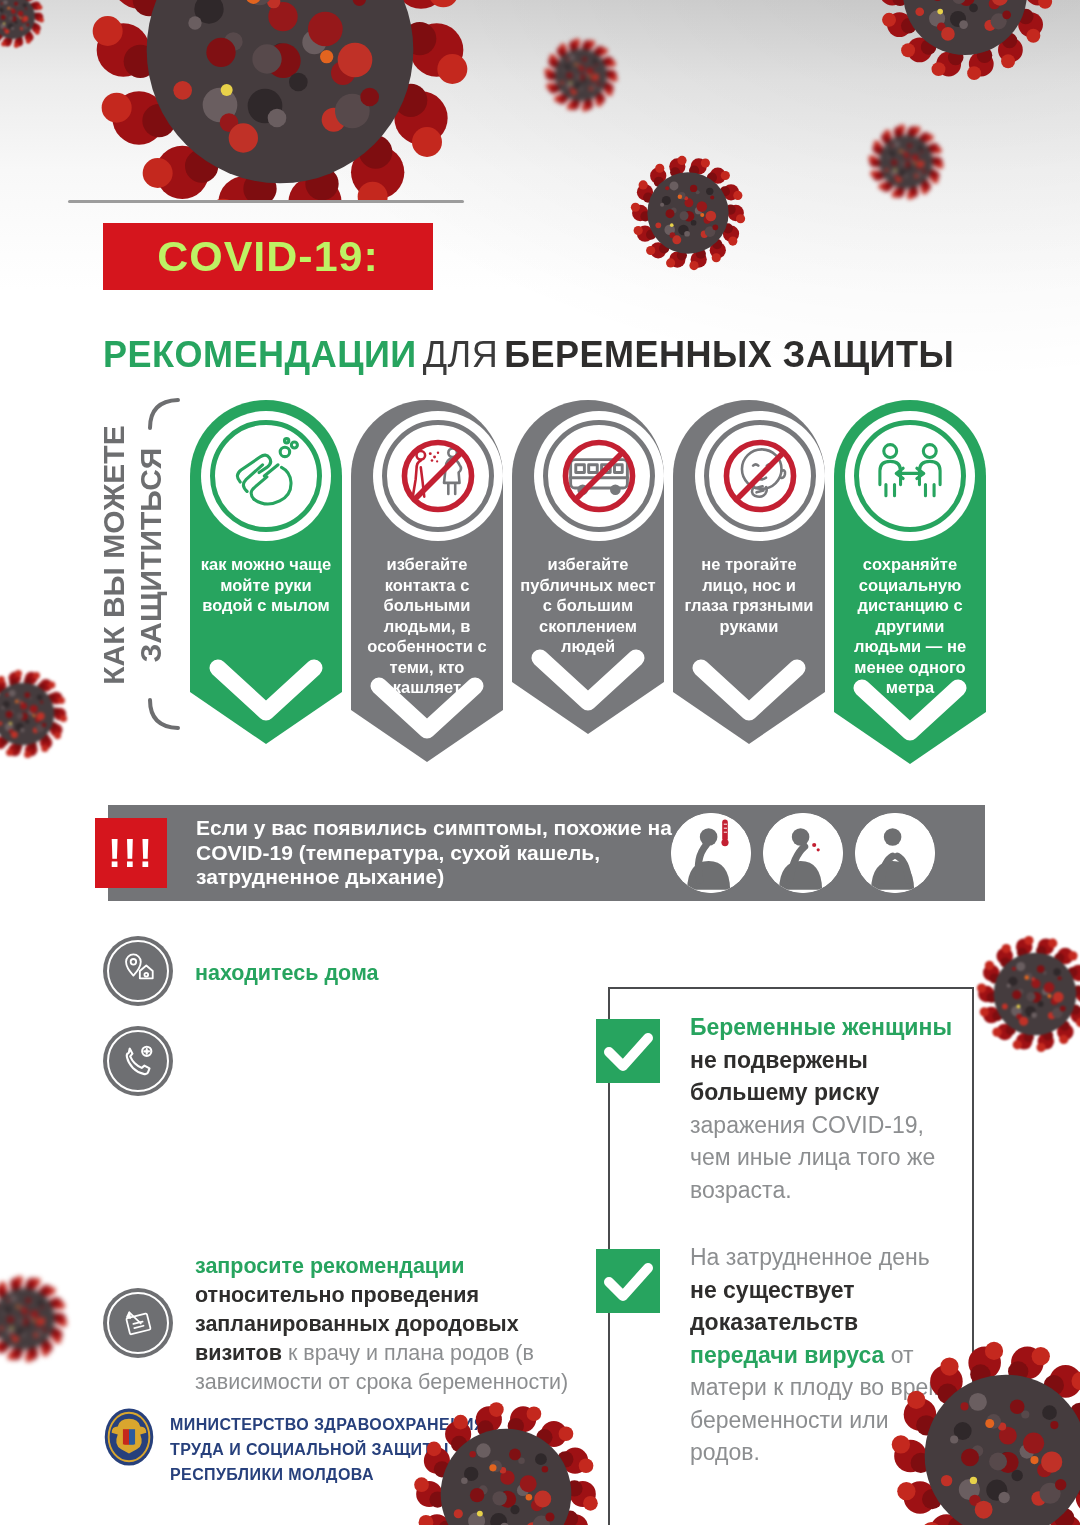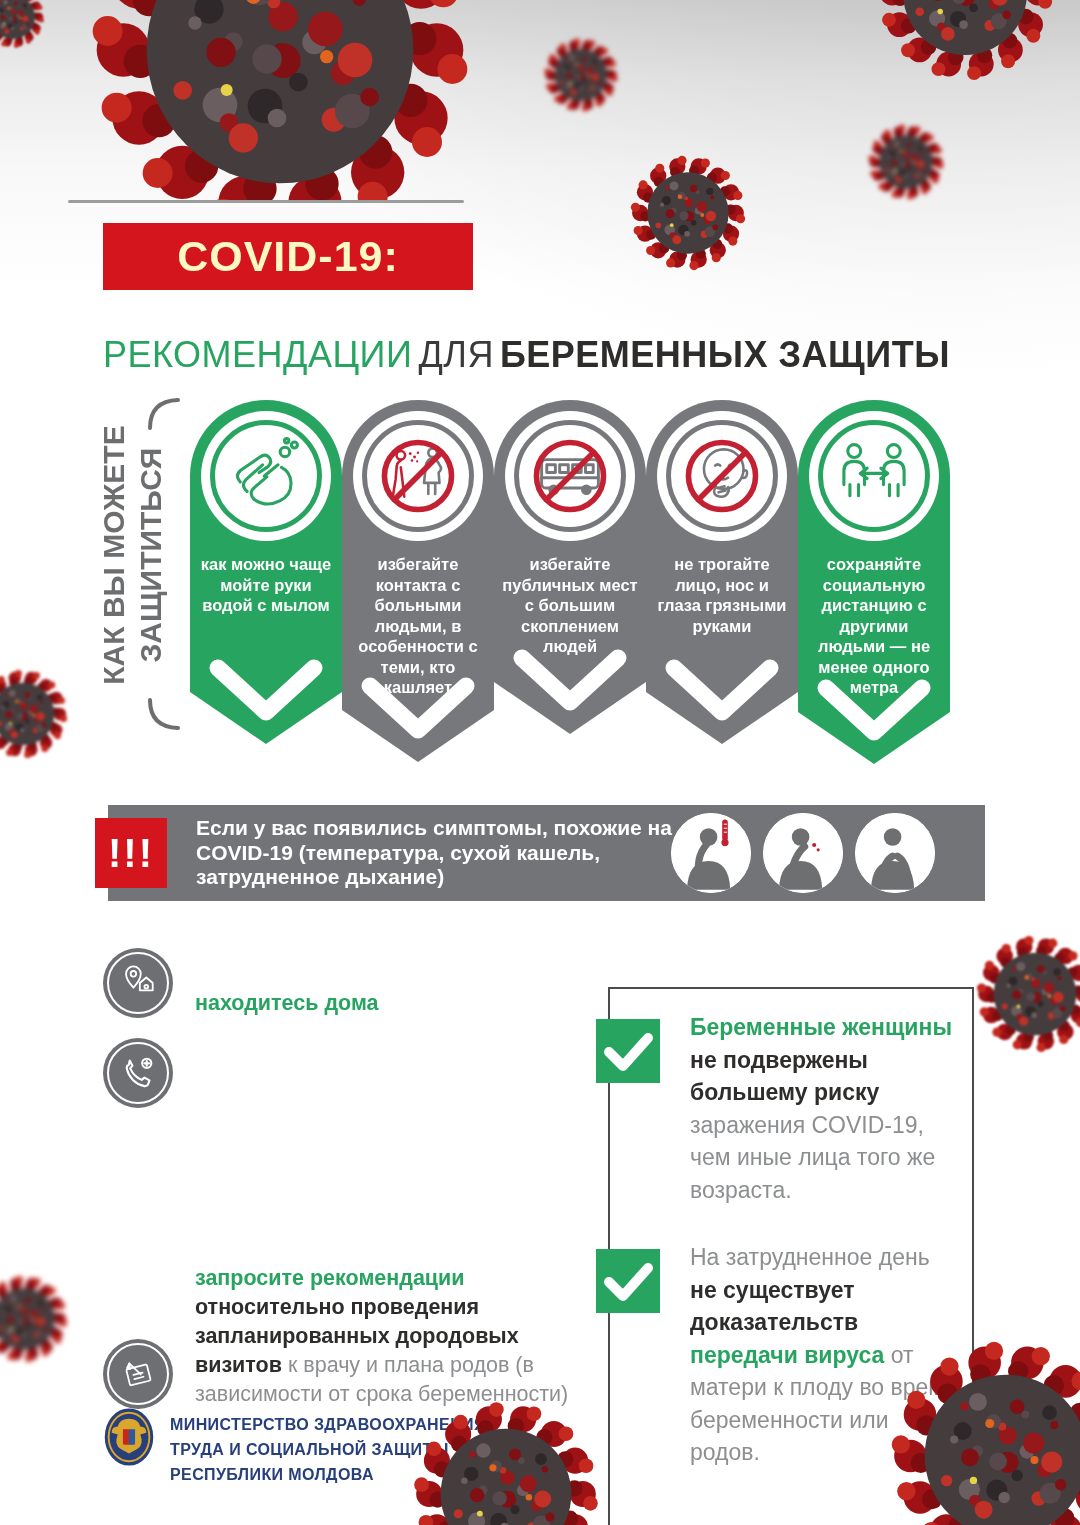--- a/index.html
+++ b/index.html
@@ -6,38 +6,38 @@
   .page{position:relative;width:1080px;height:1525px;margin:0 auto;overflow:hidden;background:#fff;
         font-family:"Liberation Sans",sans-serif;}
   .bg-grad{position:absolute;inset:0;
     background:radial-gradient(120% 55% at 88% -8%, rgba(0,0,0,.10), transparent 60%),
                linear-gradient(180deg,#d9d9d9 0,#ececec 80px,#f8f8f8 170px,#ffffff 290px);}
   .top-clip{position:absolute;top:0;left:0;width:100%;height:202px;overflow:hidden;}
   .top-line{position:absolute;left:68px;top:200px;width:396px;height:3px;background:#9c9c9c;border-radius:2px;}
   .virus{position:absolute;}
   .virus svg{width:100%;height:100%;display:block;}
 
-  .covid-badge{position:absolute;left:103px;top:223px;width:370px;height:67px;background:var(--red);
-    color:#fef9c3;font-weight:bold;font-size:43px;letter-spacing:1px;display:flex;align-items:center;justify-content:center;}
+  .covid-badge{position:absolute;left:103px;top:223px;width:330px;height:67px;background:var(--red);
+    color:#bef264;font-weight:bold;font-size:43px;letter-spacing:1px;display:flex;align-items:center;justify-content:center;}
   .title{position:absolute;left:103px;top:334px;margin:0;font-size:36px;white-space:nowrap;letter-spacing:.5px;}
-  .t-green{color:var(--green);font-weight:normal;}
+  .t-green{color:var(--green);font-weight:bold;}
   .t-reg{color:#3a3a3a;font-weight:400;margin:0 6px;}
   .t-bold{color:var(--dark);font-weight:bold;}
 
   .side-label{position:absolute;left:-27px;top:510px;width:320px;height:90px;transform:rotate(-90deg);
     color:var(--labelgray);font-weight:bold;font-size:30px;line-height:1.22;text-align:center;white-space:pre-line;
     display:flex;align-items:center;justify-content:center;}
   .bracket{position:absolute;width:34px;height:34px;}
   .bracket.top{left:147px;top:397px;}
   .bracket.bottom{left:147px;top:697px;}
 
-  #pills{position:absolute;left:190px;top:400px;width:798px;display:flex;align-items:flex-start;}
+  #pills{position:absolute;left:190px;top:400px;width:798px;display:flex;gap:9px;align-items:flex-start;}
   .pill{position:relative;width:152px;flex:none;}
   .pill-body{border-radius:80px 80px 0 0;display:flex;flex-direction:column;align-items:center;padding-top:11px;box-sizing:border-box;}
-  .pill.green .pill-body{background:var(--green);} .pill.gray .pill-body{background:var(--pillgray);}
+  .pill.green .pill-body{background:var(--green);} .pill.gray .pill-body{background:var(--pillgray);align-items:flex-end;}
   .pill:nth-child(1) .pill-body{height:292px}.pill:nth-child(2) .pill-body{height:310px}
   .pill:nth-child(3) .pill-body{height:282px}.pill:nth-child(4) .pill-body{height:292px}
   .pill:nth-child(5) .pill-body{height:312px}
   .pill-tip{width:0;height:0;border-left:76px solid transparent;border-right:76px solid transparent;border-top:52px solid;}
   .pill.green .pill-tip{border-top-color:var(--green);} .pill.gray .pill-tip{border-top-color:var(--pillgray);}
   .pill-icon{width:130px;height:130px;border-radius:50%;background:#fff;display:flex;align-items:center;justify-content:center;flex:none;}
   .pill-icon-inner{width:112px;height:112px;border-radius:50%;background:#fff;border:5px solid;box-sizing:border-box;
     display:flex;align-items:center;justify-content:center;}
   .pill.green .pill-icon-inner{border-color:var(--green);} .pill.gray .pill-icon-inner{border-color:var(--pillgray);}
   .pill-icon-inner svg{width:86px;height:86px;}
@@ -45,21 +45,21 @@
   .pill-chevron{position:absolute;left:50%;transform:translateX(-50%);bottom:20px;width:116px;height:66px;}
 
   .banner{position:absolute;left:108px;top:805px;width:877px;height:96px;background:var(--bannergray);}
   .alert-box{position:absolute;left:-13px;top:13px;width:72px;height:70px;background:var(--red);
     display:flex;align-items:center;justify-content:center;color:#fff;font-weight:bold;font-size:40px;letter-spacing:2px;}
   .banner-text{position:absolute;left:88px;top:11px;width:480px;margin:0;color:#fff;font-weight:bold;font-size:21px;line-height:24.5px;}
   #symptom-icons{position:absolute;right:50px;top:8px;display:flex;gap:12px;}
   .sym-circle{width:80px;height:80px;border-radius:50%;background:#fff;overflow:hidden;flex:none;}
   .sym-circle svg{width:100%;height:100%;display:block;}
 
-  .advice-row{position:absolute;left:103px;display:flex;align-items:flex-end;margin-top:12px;}
+  .advice-row{position:absolute;left:103px;display:flex;align-items:center;}
   .row1{top:936px}.row2{top:1026px}.row3{top:1248px}
   .adv-icon{width:70px;height:70px;flex:none;border-radius:50%;background:#6e6f72;position:relative;
     display:flex;align-items:center;justify-content:center;}
   .adv-icon::after{content:"";position:absolute;inset:4px;border:2px solid #fff;border-radius:50%;}
   .adv-icon svg{width:46px;height:46px;position:relative;}
   .adv-text{margin:4px 0 0 22px;width:408px;font-size:21.5px;line-height:29px;}
   .seg-green{color:var(--green);font-weight:bold;}
   .seg-dark{color:var(--dark);font-weight:bold;}
   .seg-gray{color:var(--textgray);}
 

